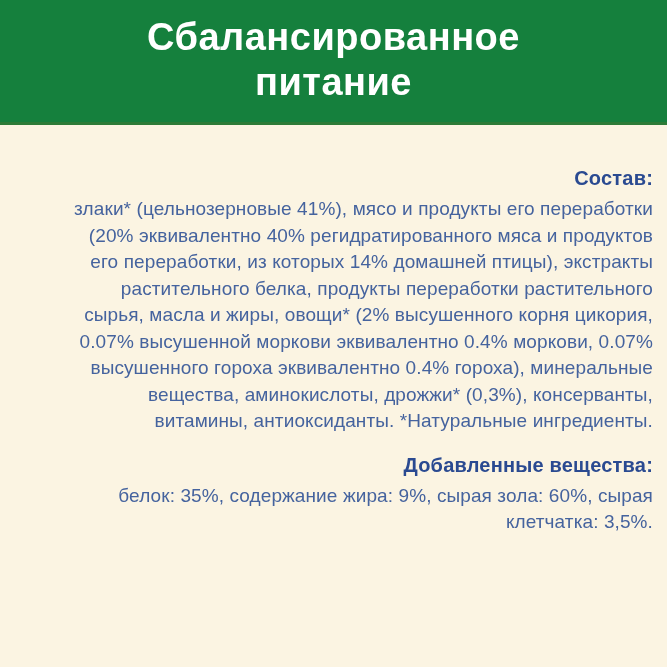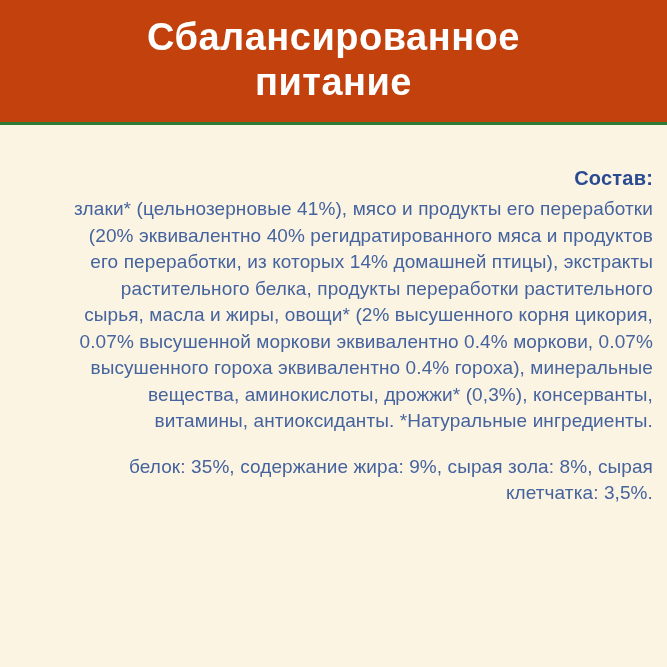--- a/index.html
+++ b/index.html
@@ -11,21 +11,21 @@
   }
   .page {
     width: 667px;
     height: 667px;
     background: #fbf4e2;
     position: relative;
   }
   .banner {
     width: 667px;
     height: 125px;
-    background: #c2410c;
+    background: #15803d;
     border-bottom: 3px solid #2d7b37;
     display: flex;
     align-items: center;
     justify-content: center;
   }
   .banner-title {
     color: #ffffff;
     font-weight: bold;
     font-size: 38px;
     line-height: 45px;
@@ -75,21 +75,22 @@
 его переработки, из которых 14% домашней птицы), экстракты
 растительного белка, продукты переработки растительного
 сырья, масла и жиры, овощи* (2% высушенного корня цикория,
 0.07% высушенной моркови эквивалентно 0.4% моркови, 0.07%
 высушенного гороха эквивалентно 0.4% гороха), минеральные
 вещества, аминокислоты, дрожжи* (0,3%), консерванты,
 витамины, антиоксиданты. *Натуральные ингредиенты.</p>
     </div>
 
     <div class="section">
+      <h2 class="section-heading">Добавленные вещества:</h2>
     </div>
 
     <div class="section">
-      <p class="section-body">белок: 35%, содержание жира: 9%, сырая зола: 8%, сырая
+      <p class="section-body">белок: 35%, содержание жира: 9%, сырая зола: 60%, сырая
 клетчатка: 3,5%.</p>
     </div>
 
   </div>
 </div>
 
 </body></html>

